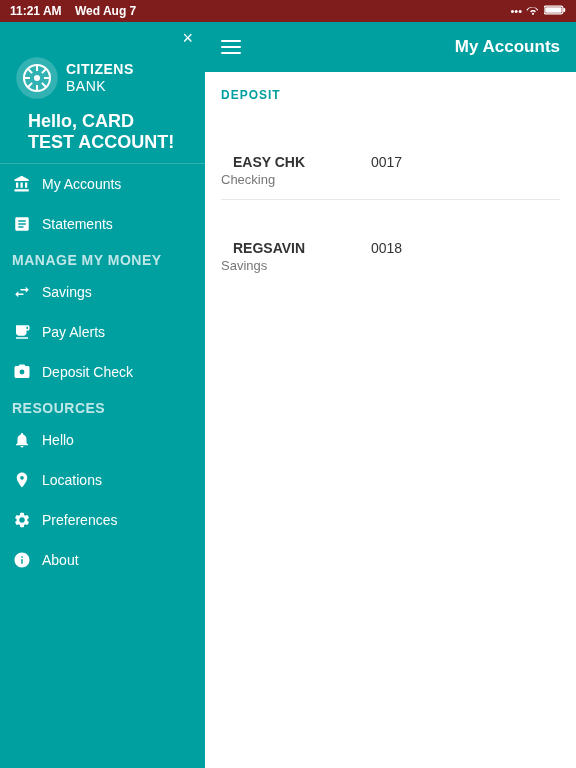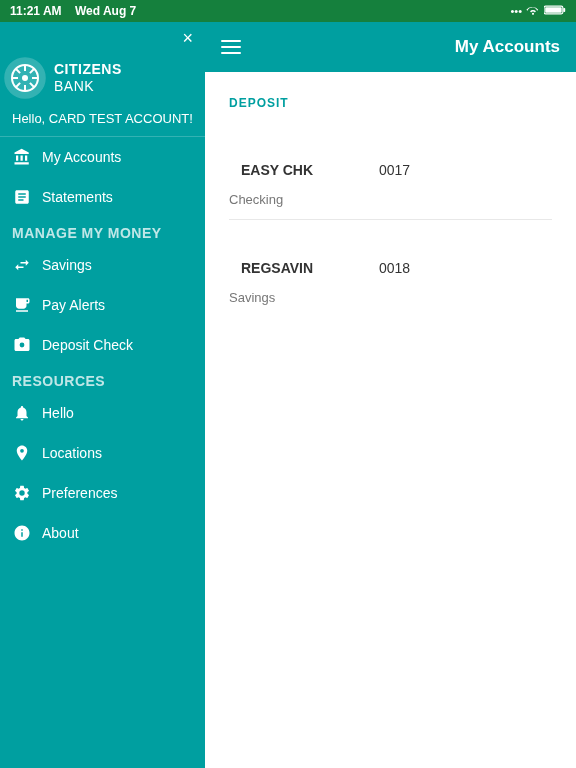--- a/index.html
+++ b/index.html
@@ -8,21 +8,21 @@
       height: 768px;
       font-family: -apple-system, BlinkMacSystemFont, 'Helvetica Neue', Arial, sans-serif;
       overflow: hidden;
       display: flex;
       flex-direction: column;
       background: #fff;
     }
 
     
     .status-bar {
-      background: #15803d;
+      background: #7f1d1d;
       color: white;
       display: flex;
       justify-content: space-between;
       align-items: center;
       padding: 4px 10px;
       font-size: 12px;
       height: 22px;
     }
     .status-bar-left { font-weight: 600; }
     .status-bar-right { display: flex; align-items: center; gap: 4px; font-size: 11px; }
@@ -56,42 +56,42 @@
       font-size: 18px;
       font-weight: 300;
       cursor: pointer;
       color: white;
     }
 
     
     .brand {
       display: flex;
       align-items: center;
-      padding: 4px 4px 8px;
+      padding: 4px 16px 8px;
       gap: 8px;
     }
     .brand-logo {
       width: 42px;
       height: 42px;
     }
     .brand-name {
       color: white;
       font-size: 14px;
       font-weight: 700;
       line-height: 1.2;
       text-transform: uppercase;
       letter-spacing: 0.5px;
     }
     .brand-name span { font-weight: 400; }
 
     .greeting {
       color: white;
-      font-size: 13px;
-      font-weight: 400;
-      padding: 4px 12px 10px;
+      font-size: 18px;
+      font-weight: 700;
+      padding: 4px 28px 10px;
       border-bottom: 1px solid rgba(255,255,255,0.2);
     }
 
     .nav-section {
       padding: 0;
     }
     .nav-section-label {
       font-size: 14px;
       color: rgba(255,255,255,0.75);
       font-weight: 600;
@@ -156,21 +156,21 @@
     .main-title {
       flex: 1;
       text-align: right;
       font-size: 17px;
       font-weight: 600;
       color: white;
     }
 
     .accounts-content {
       flex: 1;
-      padding: 24px;
+      padding: 16px;
       overflow-y: auto;
       border-radius: 24px;
     }
 
     .section-title {
       font-size: 12px;
       font-weight: 700;
       color: #009fa0;
       letter-spacing: 1px;
       text-transform: uppercase;
@@ -196,21 +196,21 @@
     .account-number {
       font-size: 14px;
       color: #333;
       margin-right: 16px;
       margin-top: 28px;
     }
     .account-type {
       font-size: 13px;
       color: #777;
       display: block;
-      margin-top: 14px;
+      margin-top: 2px;
     }
   </style>
 </head>
 <body>
 
 <div class="status-bar">
   <div class="status-bar-left">
     <span>11:21 AM</span>
     &nbsp;&nbsp;
     <span>Wed Aug 7</span>

